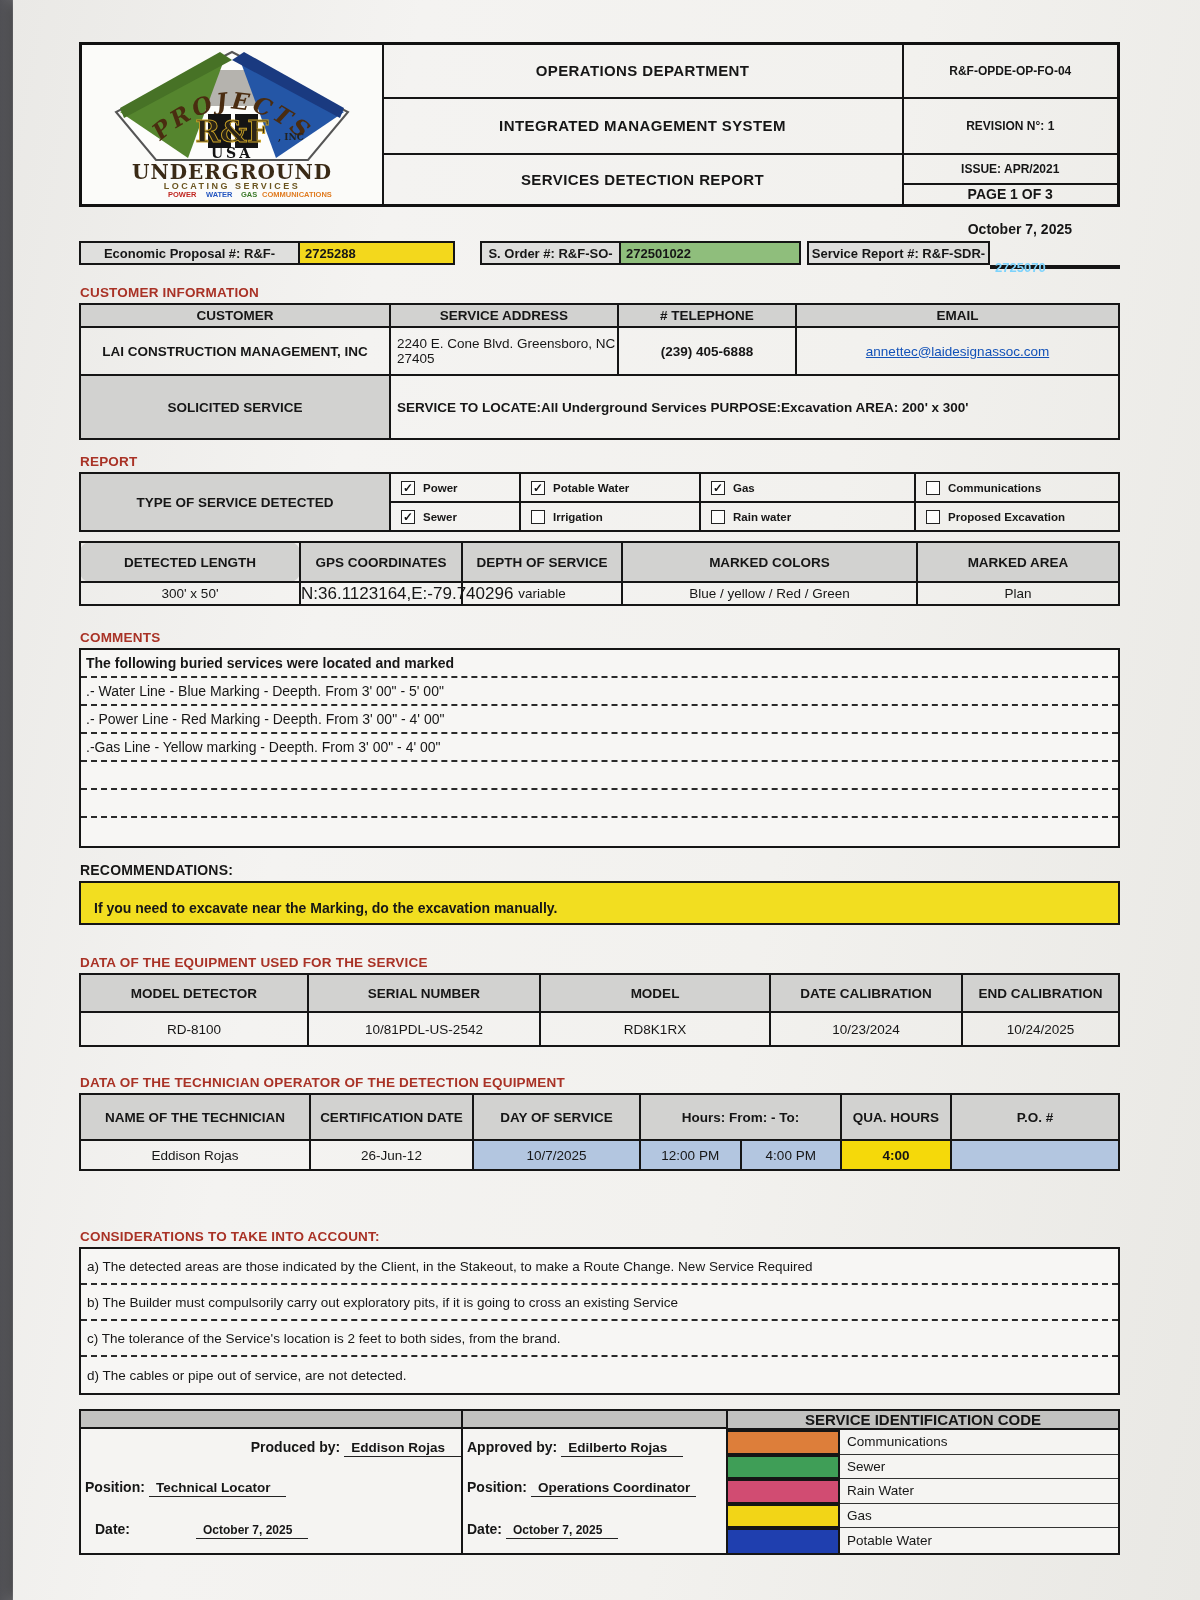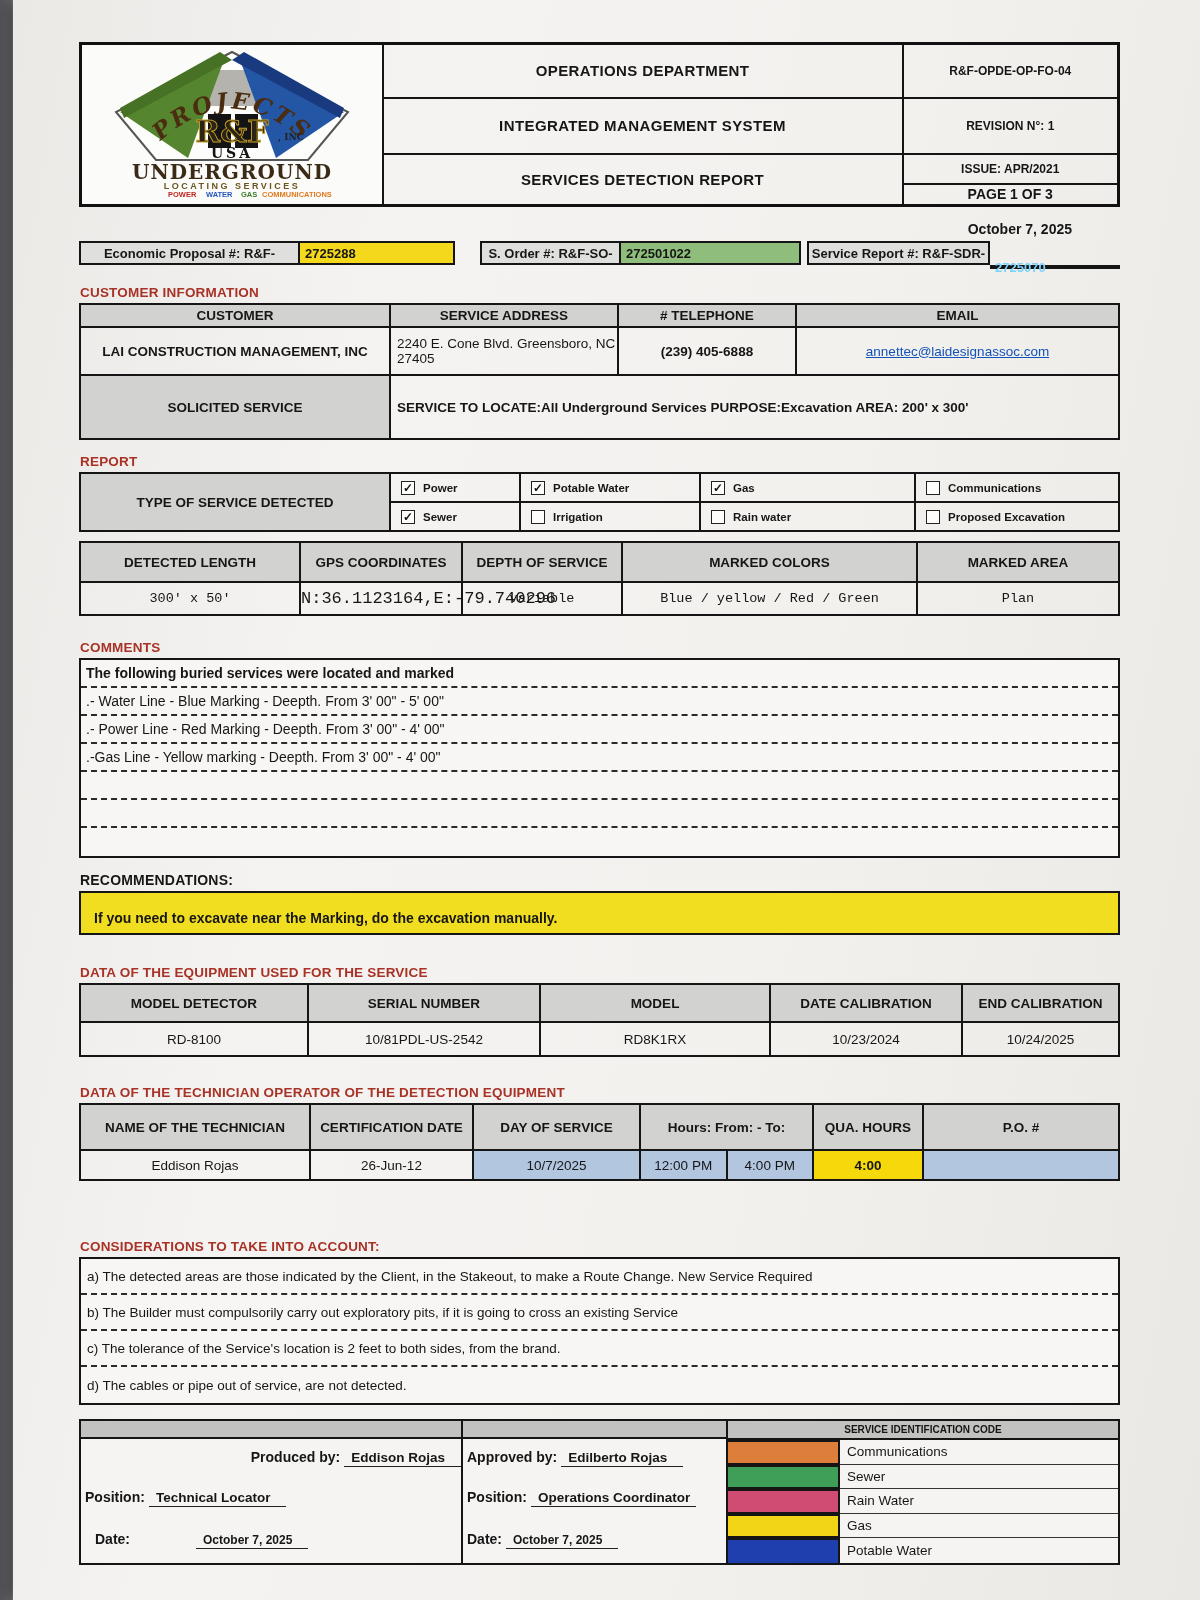--- a/index.html
+++ b/index.html
@@ -67,21 +67,21 @@
   .foot { border:2.5px solid #151515; display:flex; height:146px; background:#f5f4f2; }
   .foot-col { position:relative; }
   .foot-left { width:380px; }
   .foot-mid { width:265px; border-left:2px solid #151515; }
   .foot-right { flex:1; border-left:2px solid #151515; display:flex; flex-direction:column; }
   .foot-bar { height:18px; background:#C2C2C0; border-bottom:2px solid #151515; }
   .sig-line { display:flex; align-items:baseline; padding-left:4px; }
   .sig-label { font-weight:bold; font-size:14px; white-space:nowrap; }
   .sig-value { font-weight:bold; font-size:13.5px; border-bottom:1.6px solid #222; padding:0 16px 1px 7px; margin-left:4px; white-space:nowrap; }
   .sig-date { font-size:12px; }
-  .sic-title { height:19px; background:#C2C2C0; border-bottom:2px solid #151515; font-weight:bold; font-size:10px;
+  .sic-title { height:19px; background:#C2C2C0; border-bottom:2px solid #151515; font-weight:bold; font-size:15px;
                display:flex; align-items:center; justify-content:center; }
   .sic-row { flex:1; display:flex; }
   .sic-swatch { width:112px; border:2px solid #151515; border-left:none; }
   .sic-row:last-child .sic-swatch { border-bottom:none; }
   .sic-label { flex:1; font-size:13.5px; display:flex; align-items:center; padding-left:7px; border-bottom:1.6px solid #333;
                margin-right:0; font-weight:500; }
   .sic-row:last-child .sic-label { border-bottom:none; }.mt8{margin-top:8px}.mt14{margin-top:14px}.mt20{margin-top:20px}.mt28{margin-top:28px}.mt30{margin-top:30px}.mt58{margin-top:58px}
 </style>
 </head>
 <body>
@@ -244,27 +244,27 @@
         <span class="cb-label">Proposed Excavation</span>
               </div>
             </td>
     </tr>
   </tbody>
       </table>
 
   <table class="mt8" style="margin-top:9px;">
     <tbody>
           <tr style="height:40px;">
-      <th style="width:220px;">DETECTED LENGTH</th>
+      <th style="width:220px;border-radius:10px;">DETECTED LENGTH</th>
       <th style="width:162px;">GPS COORDINATES</th>
       <th style="width:160px;">DEPTH OF SERVICE</th>
       <th style="width:295px;">MARKED COLORS</th>
       <th>MARKED AREA</th>
     </tr>
-    <tr style="height:33px;font-family:Liberation Mono, monospace;">
+    <tr style="height:23px;">
       <td class="center">300' x 50'</td>
       <td class="center" style="font-size:17px;">N:36.1123164,E:-79.740296</td>
       <td class="center">variable</td>
       <td class="center">Blue / yellow / Red / Green</td>
       <td class="center">Plan</td>
     </tr>
   </tbody>
       </table>
 
   <div class="sec-title red" style="margin-top:24px;">COMMENTS</div>
@@ -301,21 +301,21 @@
   </tbody>
       </table>
 
   <div class="sec-title red mt28">DATA OF THE TECHNICIAN OPERATOR OF THE DETECTION EQUIPMENT</div>
   <table>
     <tbody>
           <tr style="height:46px;">
       <th style="width:230px;">NAME OF THE TECHNICIAN</th>
       <th style="width:163px;">CERTIFICATION DATE</th>
       <th style="width:167px;">DAY OF SERVICE</th>
-      <th colspan="2" style="width:173px;">Hours: From: - To:</th>
+      <th colspan="2" style="width:201px;">Hours: From: - To:</th>
       <th style="width:110px;">QUA. HOURS</th>
       <th>P.O. #</th>
     </tr>
     <tr style="height:30px;">
       <td class="center">Eddison Rojas</td>
       <td class="center">26-Jun-12</td>
       <td class="center tech-blue">10/7/2025</td>
       <td class="center tech-blue" style="width:100px;">12:00 PM</td>
       <td class="center tech-blue">4:00 PM</td>
       <td class="center" style="font-weight: bold; background: rgb(245, 217, 10);">4:00</td>

